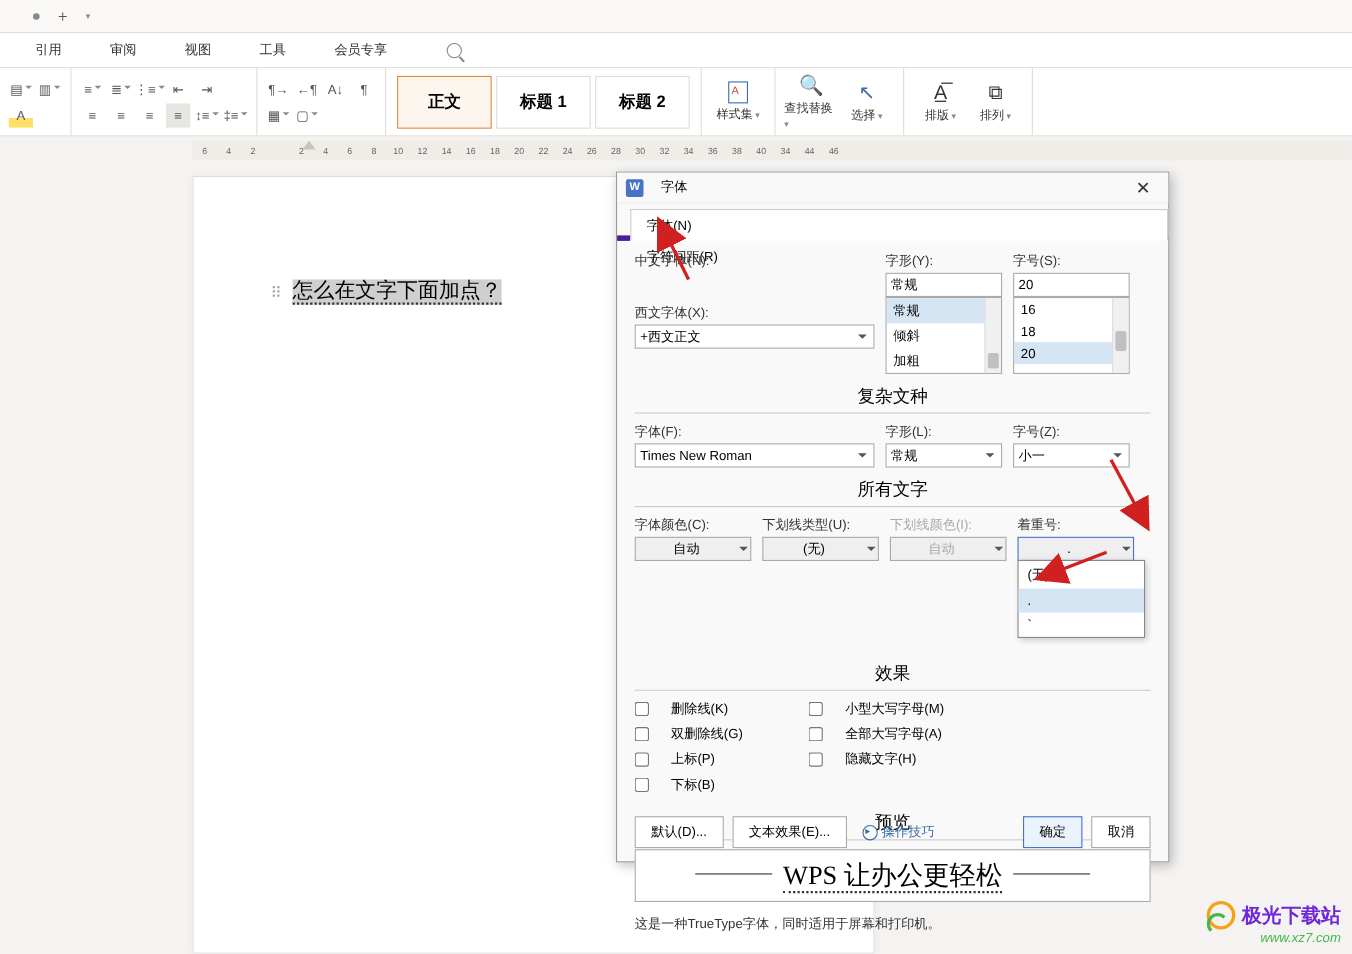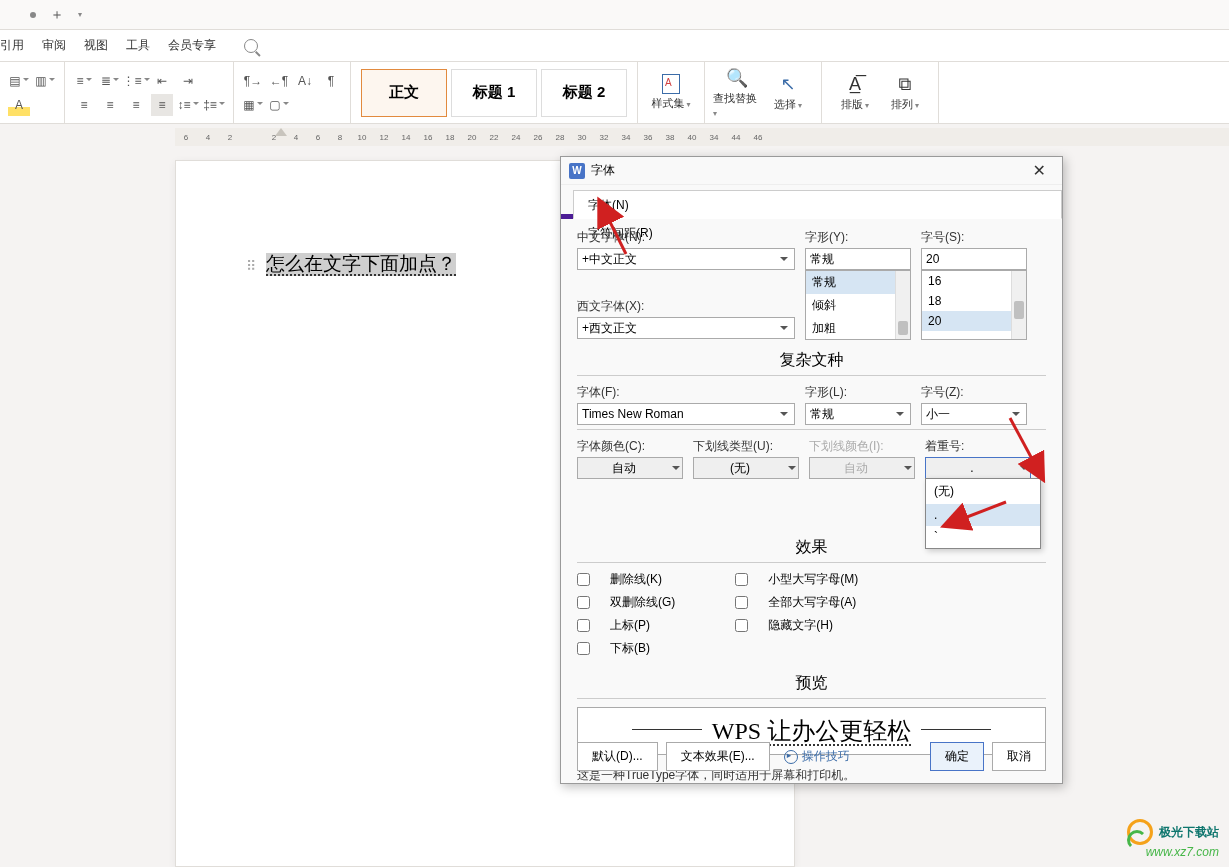--- a/index.html
+++ b/index.html
@@ -5,21 +5,21 @@
 * { margin: 0; padding: 0; box-sizing: border-box; }
 body { font-family: "Microsoft YaHei", sans-serif; font-size: 12px; background: #f5f3f2; width: 1229px; height: 867px; overflow: hidden; position: relative; }
 
 
 .tabbar { height: 30px; background: #faf9f8; border-bottom: 1px solid #e0ddd9; display: flex; align-items: center; padding-left: 30px; gap: 6px; }
 .tab-dot { width: 6px; height: 6px; border-radius: 50%; background: #888; }
 .tab-plus { font-size: 14px; color: #555; padding: 2px 8px; }
 .tab-caret { font-size: 8px; color: #888; }
 
 
-.menubar { height: 32px; background: #fff; display: flex; align-items: center; gap: 18px; border-bottom: 1px solid #e0ddd9; }
+.menubar { height: 32px; background: #fff; display: flex; align-items: center; gap: 44px; padding-left: 32px; border-bottom: 1px solid #e0ddd9; }
 .menubar span { color: #333; }
 .search-ico { width: 14px; height: 14px; border: 1.5px solid #888; border-radius: 50%; position: relative; margin-left: 10px; }
 .search-ico::after { content: ''; position: absolute; width: 6px; height: 1.5px; background: #888; bottom: -3px; right: -4px; transform: rotate(45deg); }
 
 
 .ribbon { height: 62px; background: #fff; border-bottom: 1px solid #e0ddd9; display: flex; align-items: center; }
 .rb-group { display: flex; align-items: center; height: 100%; padding: 0 8px; border-right: 1px solid #e0ddd9; }
 .rb-stack { display: flex; flex-direction: column; gap: 2px; }
 .rb-row { display: flex; gap: 4px; align-items: center; }
 .rb-btn { width: 22px; height: 22px; display: flex; align-items: center; justify-content: center; color: #555; font-size: 12px; }
@@ -39,21 +39,21 @@
 
 .doc-area { position: absolute; top: 160px; left: 175px; width: 620px; height: 707px; background: #fff; border: 1px solid #e0ddd9; box-shadow: 0 2px 8px rgba(0,0,0,0.06); }
 .doc-text { position: absolute; top: 90px; left: 90px; font-family: "SimSun", serif; font-size: 19px; }
 .doc-text .sel { background: #cfcfcf; }
 .doc-handle { position: absolute; left: 70px; top: 97px; color: #aaa; font-size: 14px; }
 
 
 .dialog { position: absolute; left: 560px; top: 156px; width: 503px; height: 628px; background: #f9f9f9; border: 1px solid #9a9a9a; box-shadow: 2px 3px 10px rgba(0,0,0,0.25); z-index: 100; }
 .dlg-titlebar { height: 28px; background: #f9f9f9; display: flex; align-items: center; padding: 0 8px; border-bottom: 1px solid #eee; }
 .dlg-ico-w { width: 16px; height: 16px; background: #4874c7; color: #fff; font-size: 10px; font-weight: bold; display: flex; align-items: center; justify-content: center; border-radius: 2px; }
-.dlg-title { margin-left: 6px; font-size: 12px; }
+.dlg-title { margin-left: 16px; font-size: 12px; }
 .dlg-close { margin-left: auto; font-size: 16px; color: #333; padding: 0 8px; }
 
 .dlg-tabs { display: flex; height: 30px; border-bottom: 5px solid #4c1d95; padding-left: 12px; margin-top: 4px; flex-direction: column; }
 .dlg-tab { padding: 6px 14px 4px; font-size: 12px; border: 1px solid transparent; }
 .dlg-tab.active { background: #fff; border: 1px solid #ccc; border-bottom: 1px solid #fff; position: relative; top: 1px; }
 
 .dlg-body { padding: 10px 16px; }
 .frow { display: flex; gap: 10px; margin-bottom: 4px; }
 .fcol { display: flex; flex-direction: column; }
 .flabel { font-size: 12px; color: #333; margin-bottom: 2px; }
@@ -98,21 +98,21 @@
 
 
 .arrow-red { position: absolute; z-index: 300; }
 .arrow-red svg { overflow: visible; }
 
 
 .watermark { position: absolute; bottom: 8px; right: 10px; display: flex; flex-direction: column; align-items: flex-end; z-index: 500; }
 .wm-logo-row { display: flex; align-items: center; gap: 6px; }
 .wm-circle { width: 26px; height: 26px; border: 3px solid #f5a21b; border-radius: 50%; position: relative; }
 .wm-circle::before { content: ''; position: absolute; left: -3px; top: 8px; width: 14px; height: 14px; border: 3px solid #46b648; border-radius: 50%; border-right-color: transparent; border-bottom-color: transparent; }
-.wm-text { font-size: 12px; color: #0f766e; font-weight: bold; }
+.wm-text { font-size: 18px; color: #6d28d9; font-weight: bold; }
 .wm-url { font-size: 12px; color: #46b648; font-style: italic; padding-left: 25px; }
 
 
 .styleset-ico { width: 18px; height: 20px; border: 1px solid #3b6ca8; position: relative; }
 .styleset-ico::after { content: 'A'; position: absolute; left: 2px; top: 2px; font-size: 10px; color: #d04040; }
 
 
 .ico-find { font-family: sans-serif; }
 .dotted-under { border-bottom: 2px dotted #333; }
 </style>
@@ -265,24 +265,20 @@
   <div class="dlg-tabs">
     <div class="dlg-tab active">字体(N)</div>
     <div class="dlg-tab">字符间距(R)</div>
   </div>
 
   <div class="dlg-body">
 
     <div class="frow">
       <div class="fcol" style="width:218px">
         <span class="flabel">中文字体(N):</span>
-        <div class="fcombo">
-          <span>+中文正文</span>
-            <div class="arrow"></div>
-        </div>
         <span class="flabel" style="margin-top:28px">西文字体(X):</span>
         <div class="fcombo">
           <span>+西文正文</span>
             <div class="arrow"></div>
         </div>
       </div>
       <div class="fcol" style="width:106px">
         <span class="flabel">字形(Y):</span>
         <div class="fcombo">
             <span>常规</span>
@@ -331,20 +327,21 @@
       </div>
       <div class="fcol" style="width:106px">
         <span class="flabel">字号(Z):</span>
         <div class="fcombo">
             <span>小一</span>
             <div class="arrow"></div>
           </div>
       </div>
     </div>
 
+    <div class="section-label">所有文字</div>
     <div class="section-divider"></div>
     <div class="frow">
       <div class="fcol" style="width:106px">
         <span class="flabel">字体颜色(C):</span>
         <div class="btn-combo">
             <span>自动</span>
             <div class="arrow"></div>
           </div>
       </div>
       <div class="fcol" style="width:106px">
@@ -369,21 +366,21 @@
           </div>
 
         <div class="dropdown-open" style="left:0; top:40px; width:116px;">
           <div class="opt">(无)</div>
           <div class="opt hl">.</div>
           <div class="opt">`</div>
         </div>
       </div>
     </div>
 
-    <div class="section-label" style="margin-top:58px">效果</div>
+    <div class="section-label" style="margin-top:92px">效果</div>
     <div class="section-divider"></div>
     <div class="fx-cols">
       <div>
         <label class="chk-row">
             <input type="checkbox" style="">
             <span>删除线(K)</span>
           </label>
         <label class="chk-row">
             <input type="checkbox" style="">
             <span>双删除线(G)</span>

